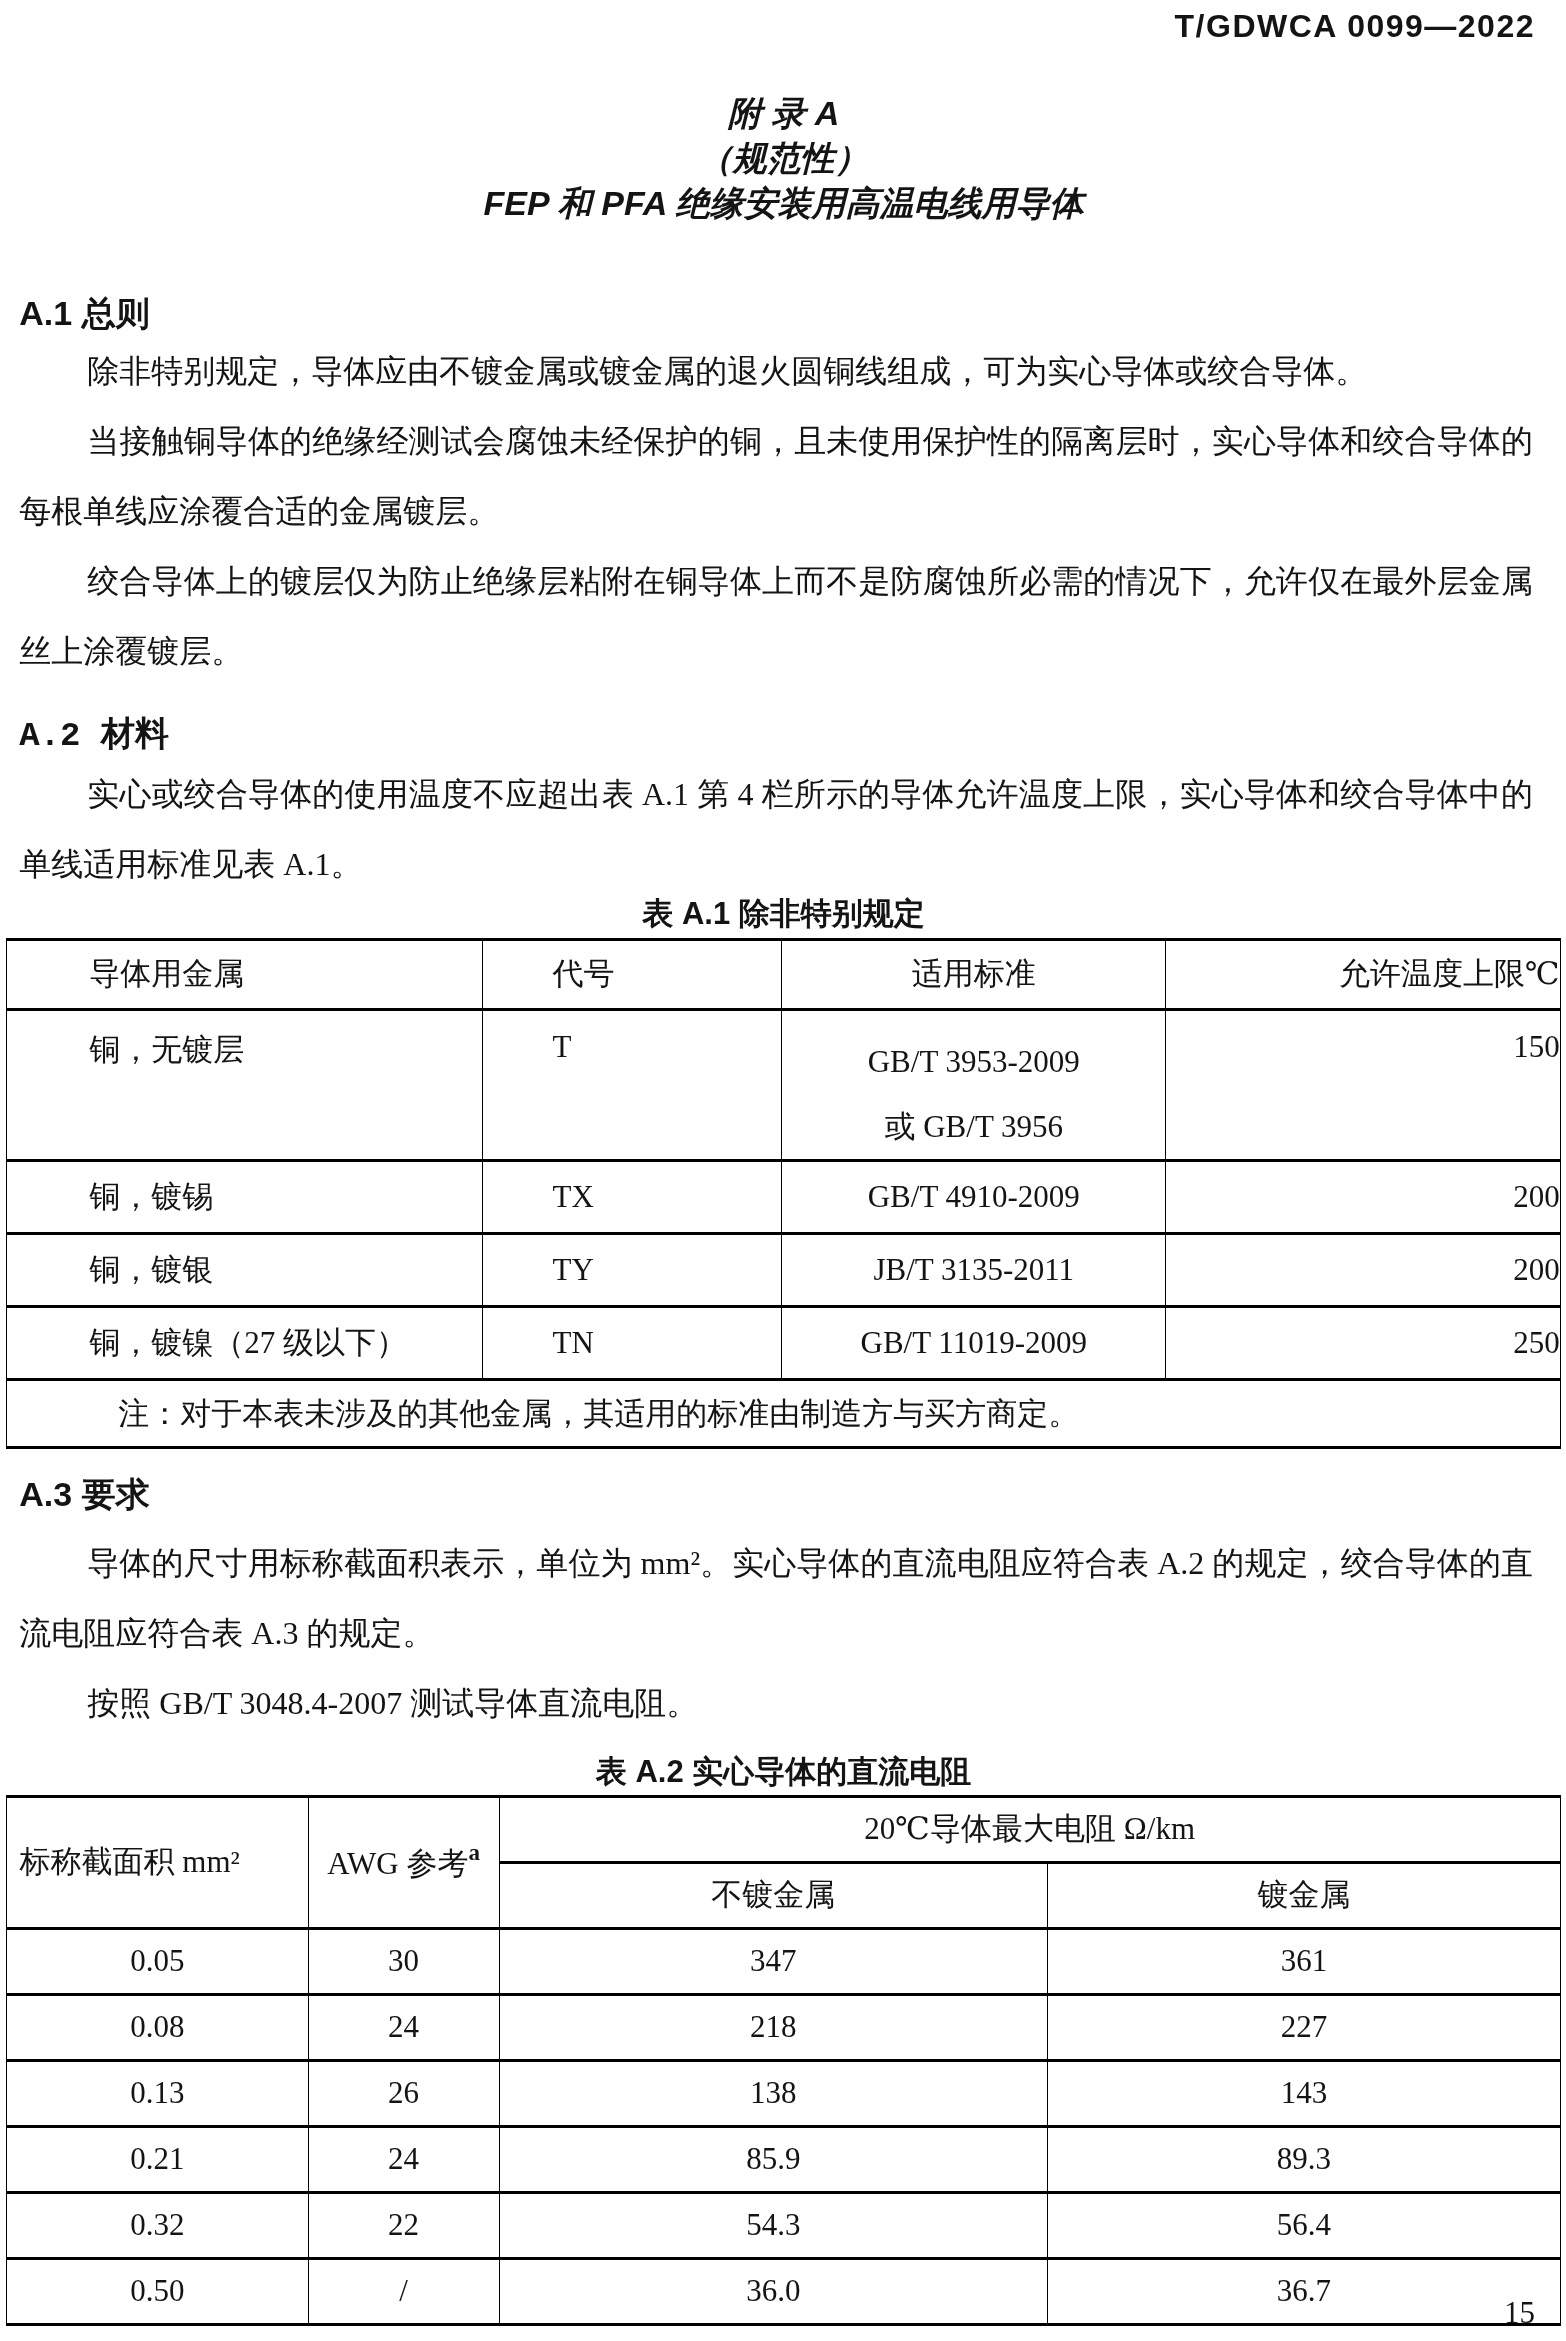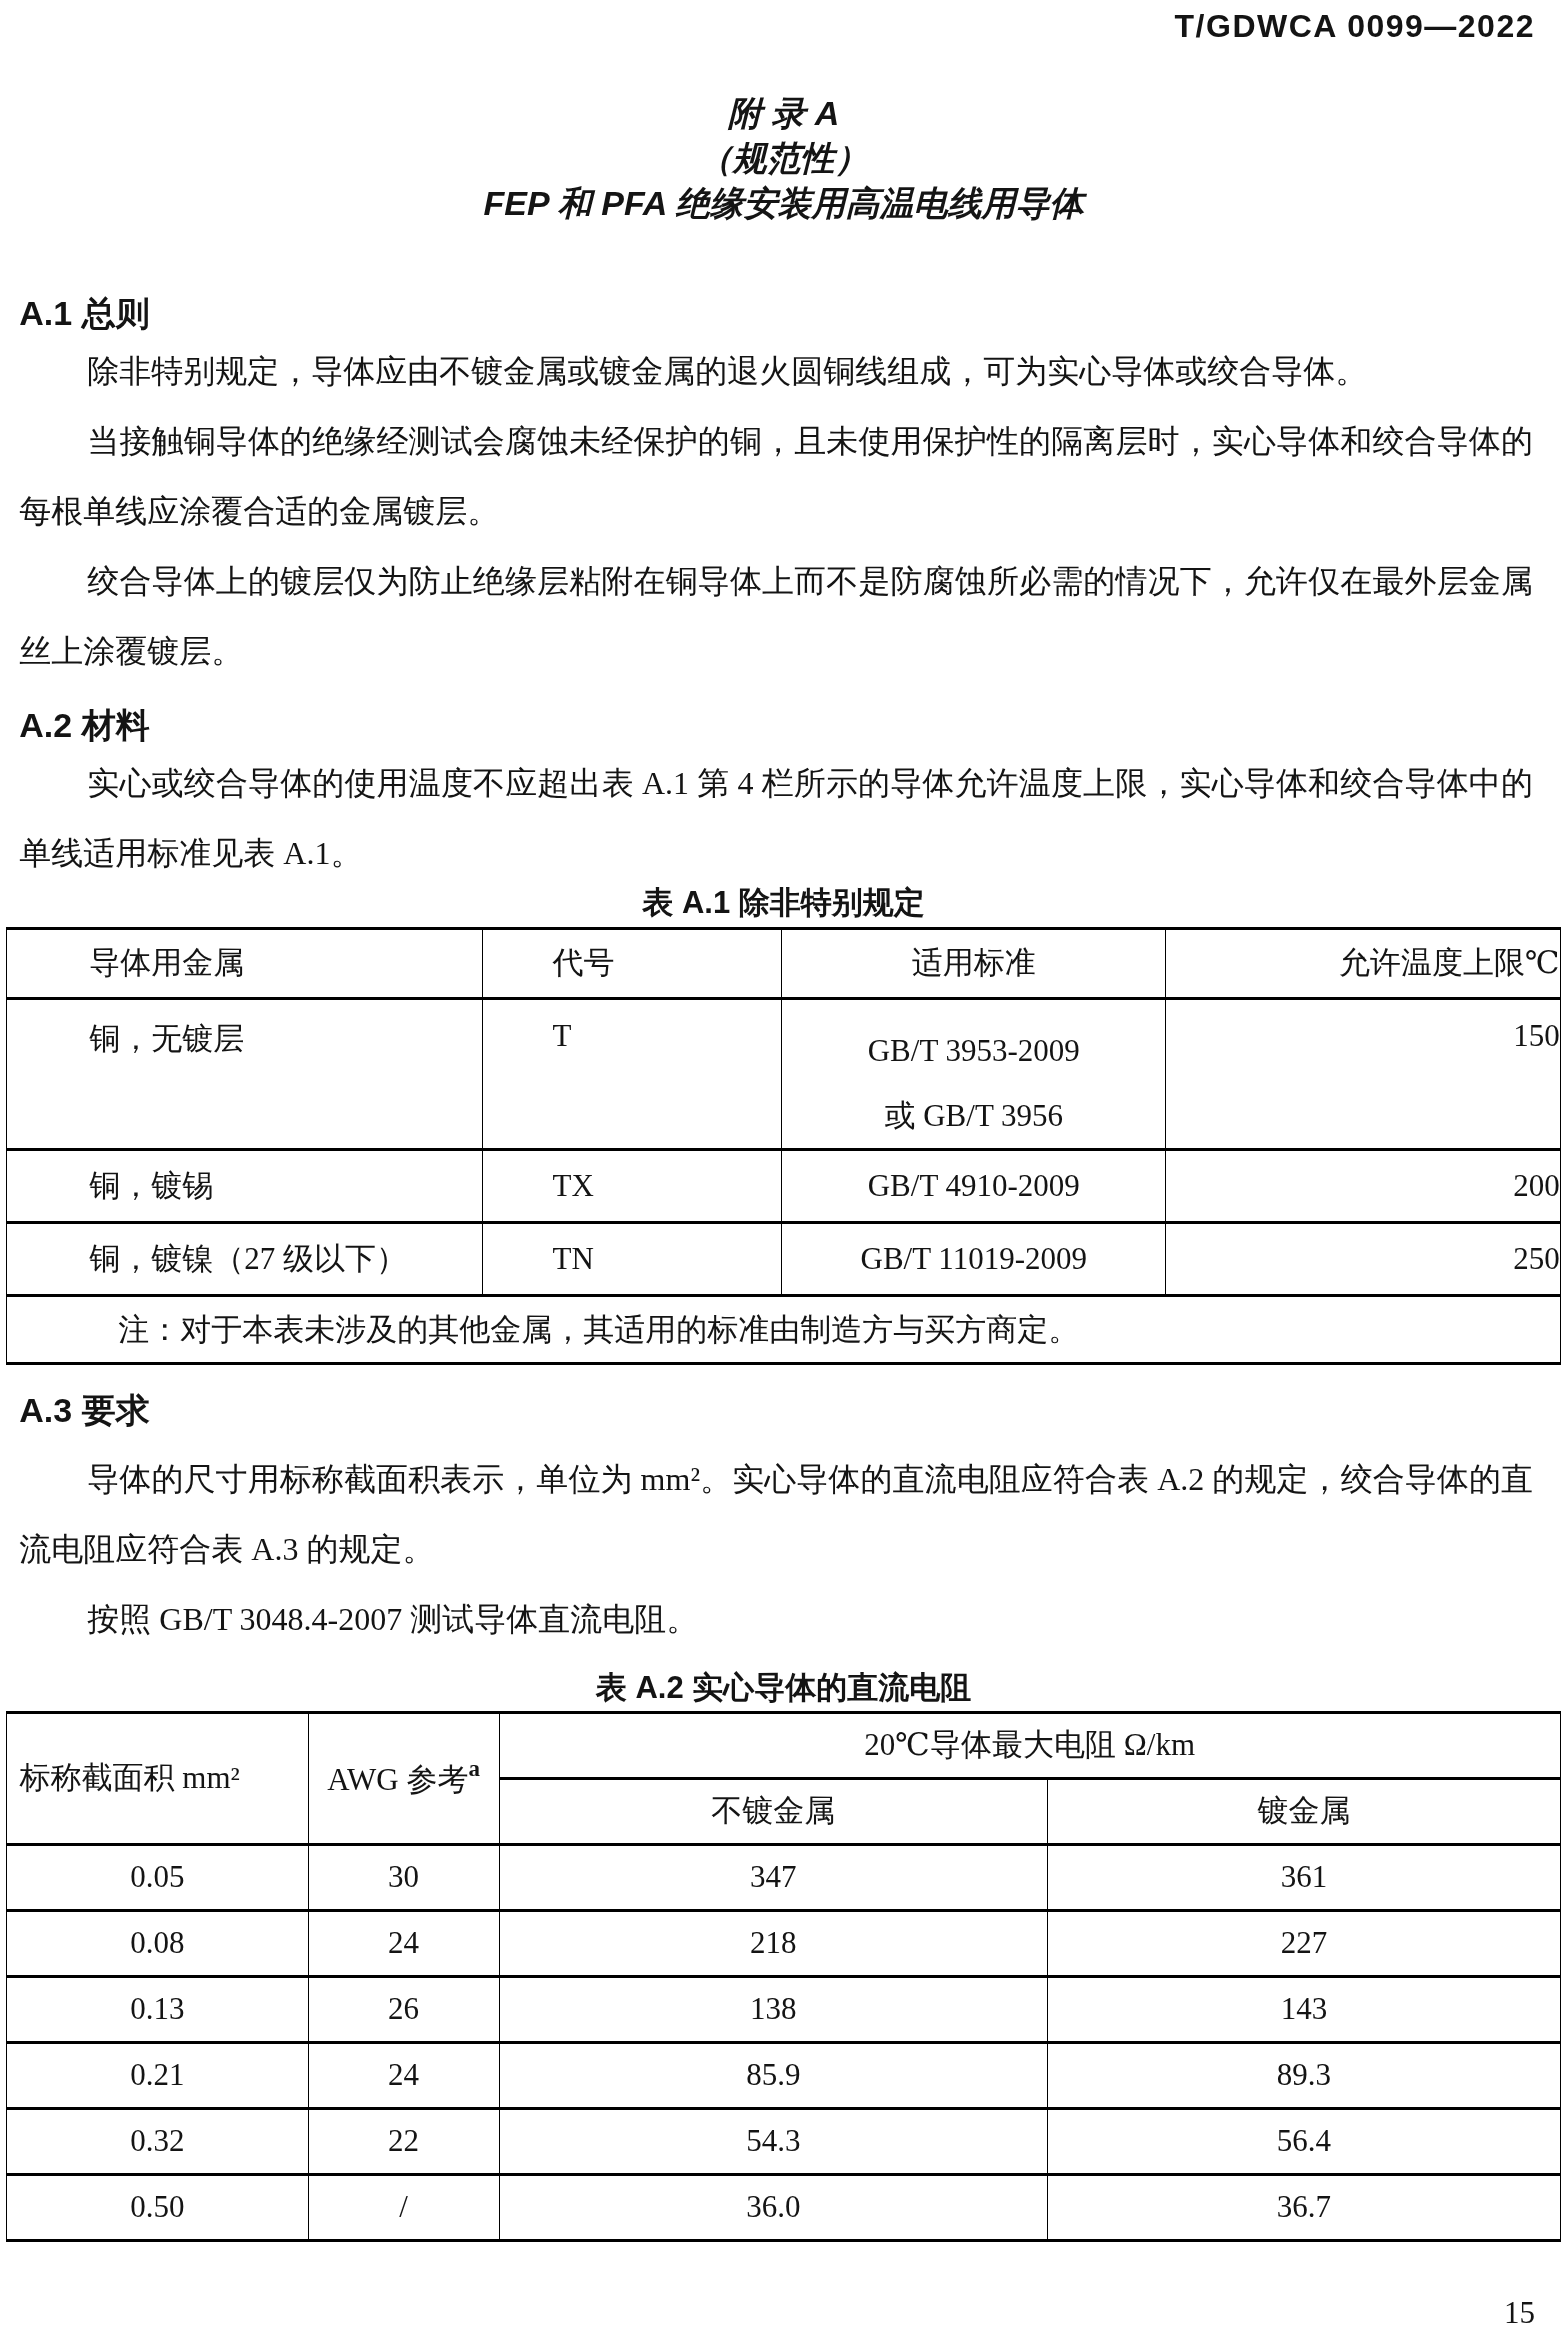--- a/index.html
+++ b/index.html
@@ -24,21 +24,21 @@
     font-weight:bold;
     font-size:34px;line-height:45px;font-style:italic;
   }
   .title-line{display:block;}
   h2.sec{
     margin:0 34px 0 19.3px;
     font-family:"Liberation Sans","DejaVu Sans",sans-serif;
     font-weight:bold;font-size:34px;line-height:45px;
   }
   h2.h-a1{margin-top:65px;}
-  h2.h-a2{margin-top:17px;}
+  h2.h-a2{margin-top:28px;font-family:Liberation Mono, monospace;}
   h2.h-a3{margin-top:23px;}
   p.body{
     margin:0 34px 0 19.3px;
     font-size:32px;line-height:70px;
     text-indent:68px;
     text-align:justify;
   }
   p.tight{margin-top:10.8px;}
   .tbl-caption{
     margin-top:-4.6px;
@@ -142,20 +142,26 @@
       </td>
       <td class="a-left4 vtop">150</td>
     </tr>
     <tr class="r">
       <td class="a-left1">铜，镀锡</td>
       <td class="a-left2">TX</td>
       <td class="a-center">GB/T 4910-2009</td>
       <td class="a-left4">200</td>
     </tr>
     <tr class="r">
+      <td class="a-left1">铜，镀银</td>
+      <td class="a-left2">TY</td>
+      <td class="a-center">JB/T 3135-2011</td>
+      <td class="a-left4">200</td>
+    </tr>
+    <tr class="r">
       <td class="a-left1">铜，镀镍（27 级以下）</td>
       <td class="a-left2">TN</td>
       <td class="a-center">GB/T 11019-2009</td>
       <td class="a-left4">250</td>
     </tr>
     <tr class="r-note">
       <td class="note-cell" colspan="4">注：对于本表未涉及的其他金属，其适用的标准由制造方与买方商定。</td>
     </tr>
   </tbody>
     </table>

